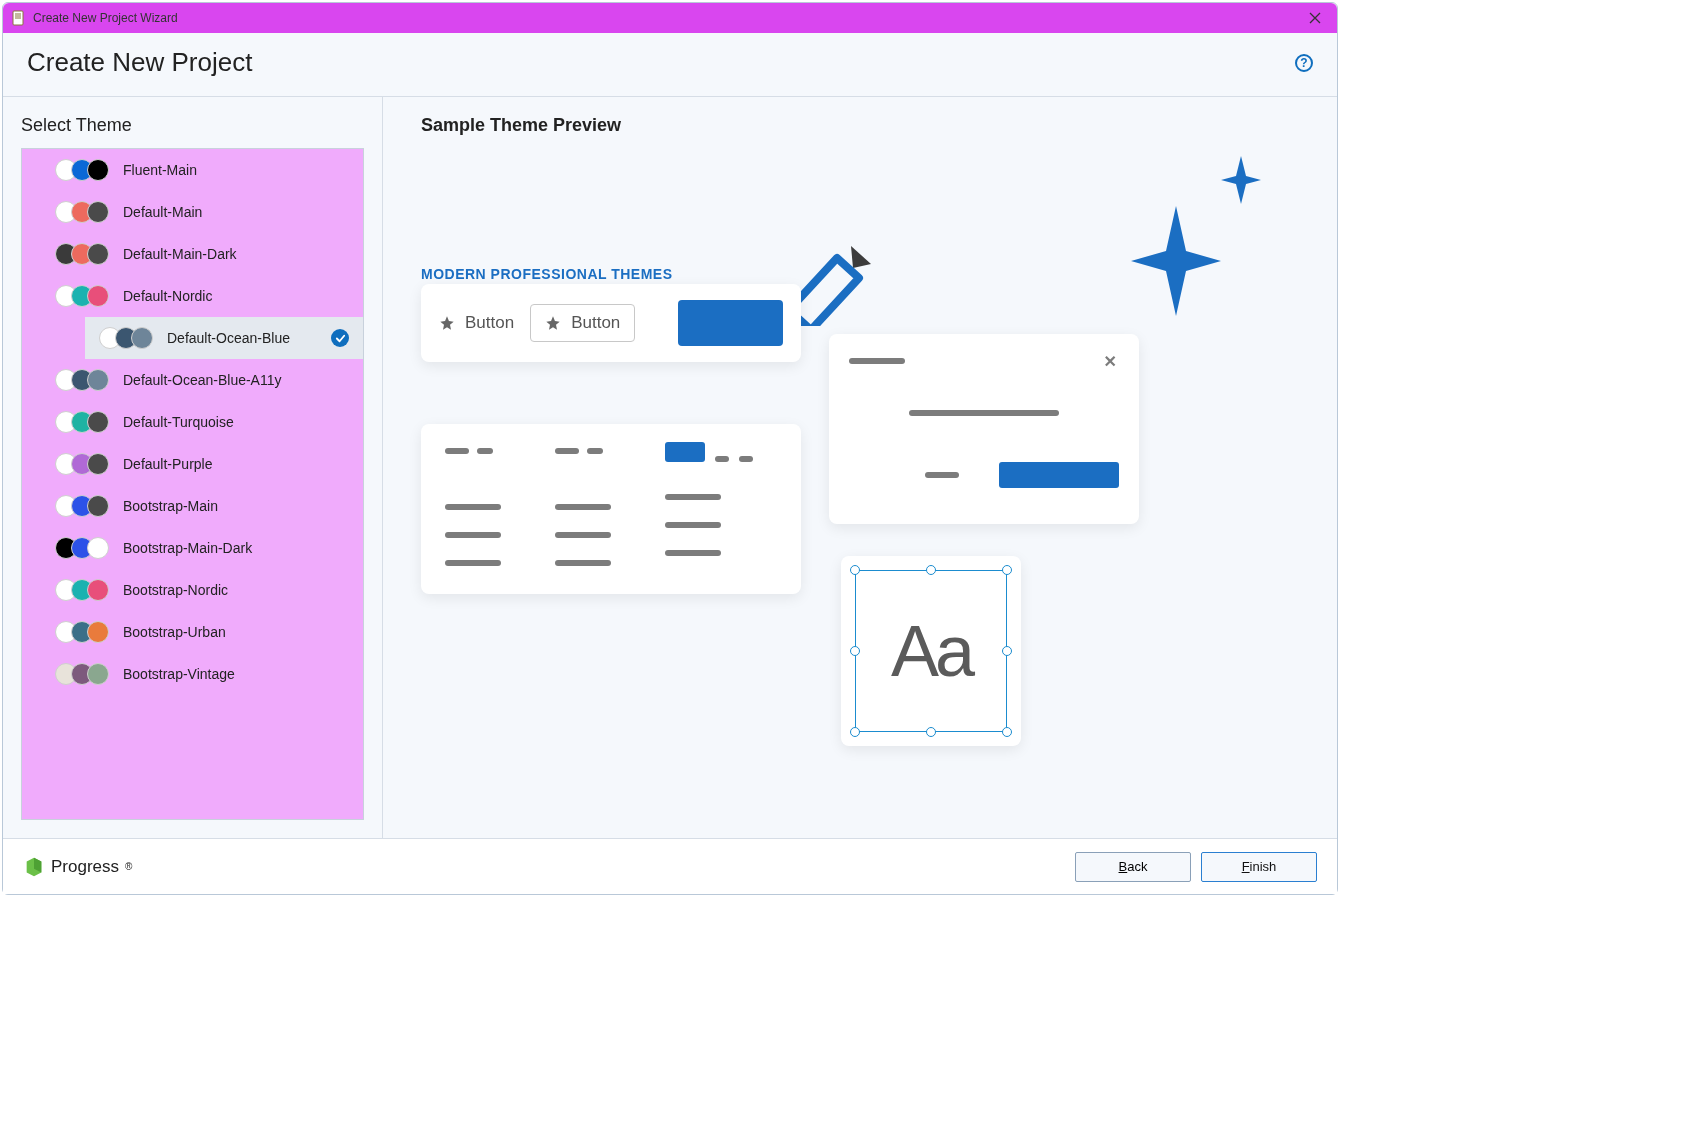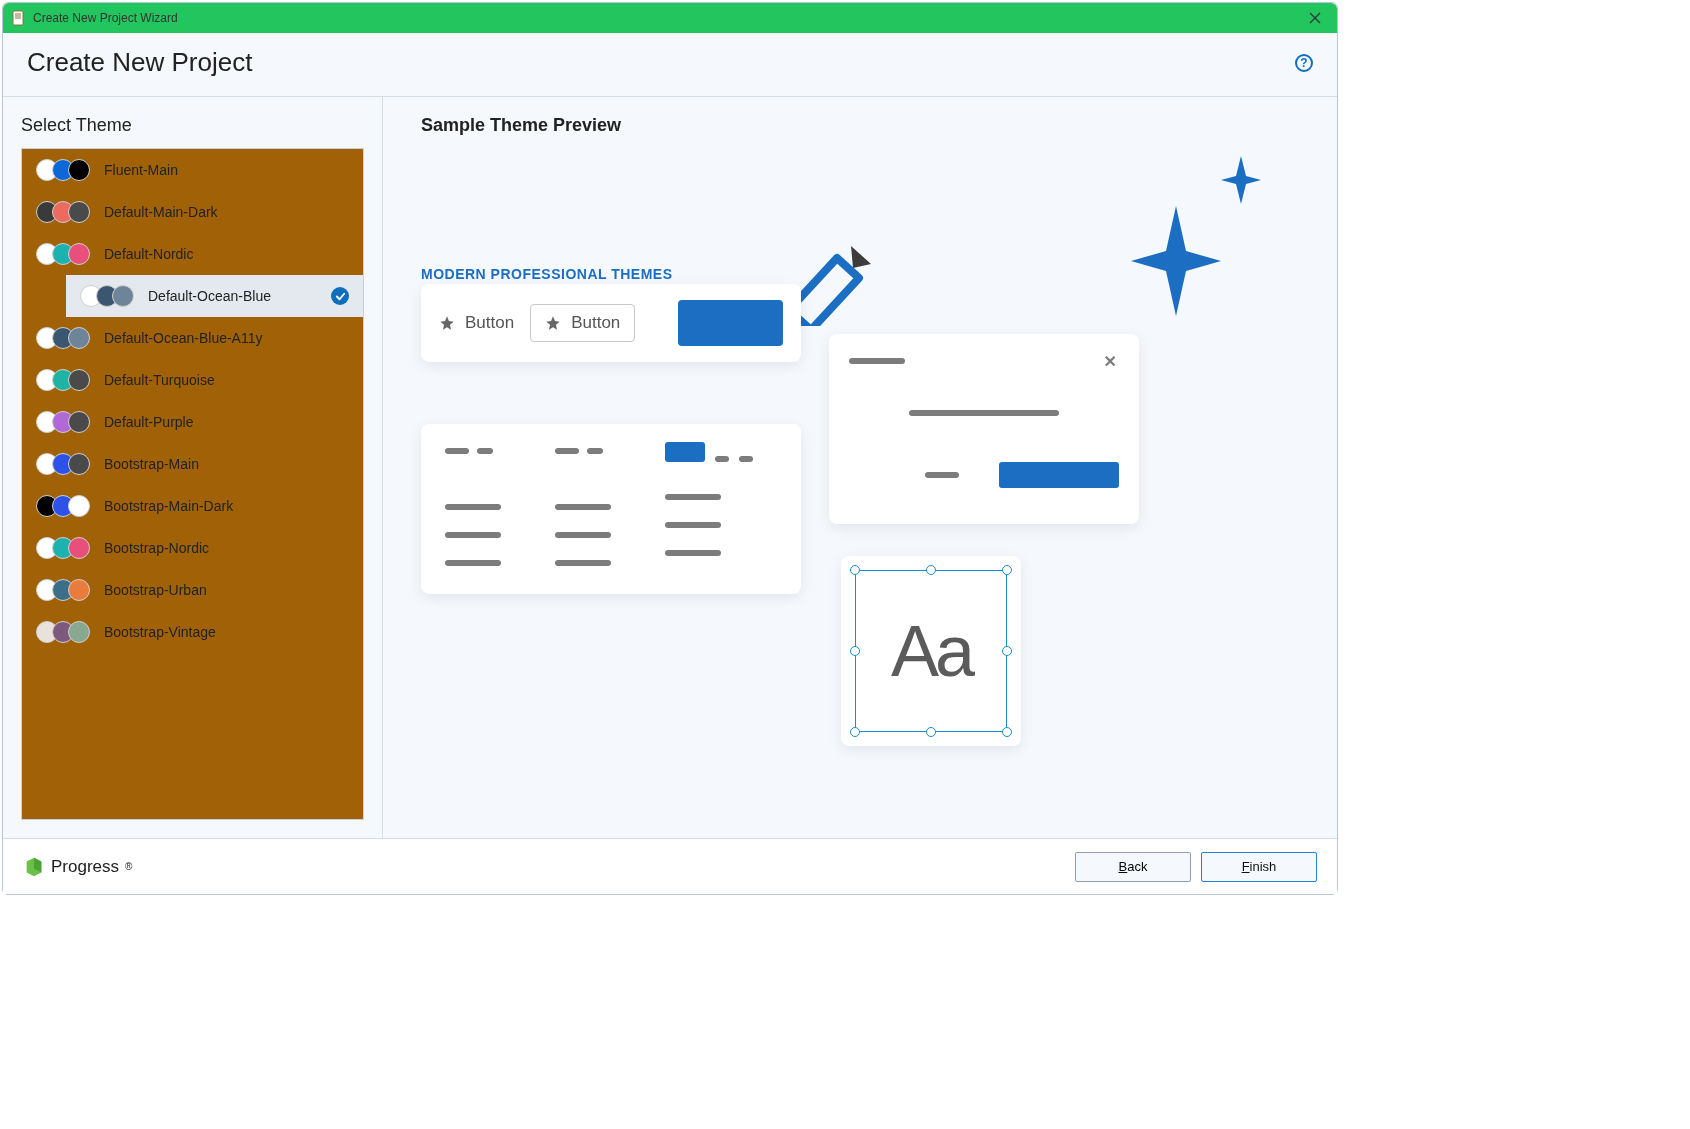--- a/index.html
+++ b/index.html
@@ -21,21 +21,21 @@
     margin: 2px;
     position: relative;
   }
   .titlebar {
     height: 30px;
     display: flex;
     align-items: center;
     padding: 0 8px;
     border-top-left-radius: 6px;
     border-top-right-radius: 6px;
-    background: #22c55e;
+    background: #d946ef;
     justify-content: center;
   }
   .titlebar .app-icon {
     width: 16px; height: 16px;
     margin-right: 6px;
     display: inline-flex; align-items: center; justify-content: center;
   }
   .titlebar .title { font-size: 12px; color: #333; }
   .titlebar .close {
     margin-left: auto;
@@ -80,23 +80,24 @@
     min-height: 0;
   }
   .sidebar h2 {
     font-size: 18px;
     font-weight: 400;
     margin-bottom: 12px;
   }
   .theme-list {
     flex: 1;
     border: 1px solid #c8d1dc;
-    background: #a16207;
+    background: #f0abfc;
     overflow-y: scroll;
     min-height: 0;
+    padding-left: 19px;
   }
   .theme-list::-webkit-scrollbar { width: 16px; }
   .theme-list::-webkit-scrollbar-track { background: #eef1f5; }
   .theme-list::-webkit-scrollbar-thumb { background: #c4cbd4; border: 1px solid #b6bec8; }
   .theme-list::-webkit-scrollbar-button:single-button {
     background: #eef1f5; height: 16px; display: block;
   }
   .theme-item {
     display: flex;
     align-items: center;
@@ -291,20 +292,28 @@
           <div class="theme-item">
             <div class="swatches">
               <div class="swatch" style="background: rgb(255, 255, 255);"></div>
               <div class="swatch" style="background: rgb(11, 104, 214);"></div>
               <div class="swatch" style="background: rgb(0, 0, 0);"></div>
             </div>
             <span class="theme-label">Fluent-Main</span>
           </div>
           <div class="theme-item">
             <div class="swatches">
+              <div class="swatch" style="background: rgb(255, 255, 255);"></div>
+              <div class="swatch" style="background: rgb(237, 106, 94);"></div>
+              <div class="swatch" style="background: rgb(74, 74, 74);"></div>
+            </div>
+            <span class="theme-label">Default-Main</span>
+          </div>
+          <div class="theme-item">
+            <div class="swatches">
               <div class="swatch" style="background: rgb(58, 58, 58);"></div>
               <div class="swatch" style="background: rgb(237, 106, 94);"></div>
               <div class="swatch" style="background: rgb(74, 74, 74);"></div>
             </div>
             <span class="theme-label">Default-Main-Dark</span>
           </div>
           <div class="theme-item">
             <div class="swatches">
               <div class="swatch" style="background: rgb(255, 255, 255);"></div>
               <div class="swatch" style="background: rgb(27, 178, 176);"></div>

